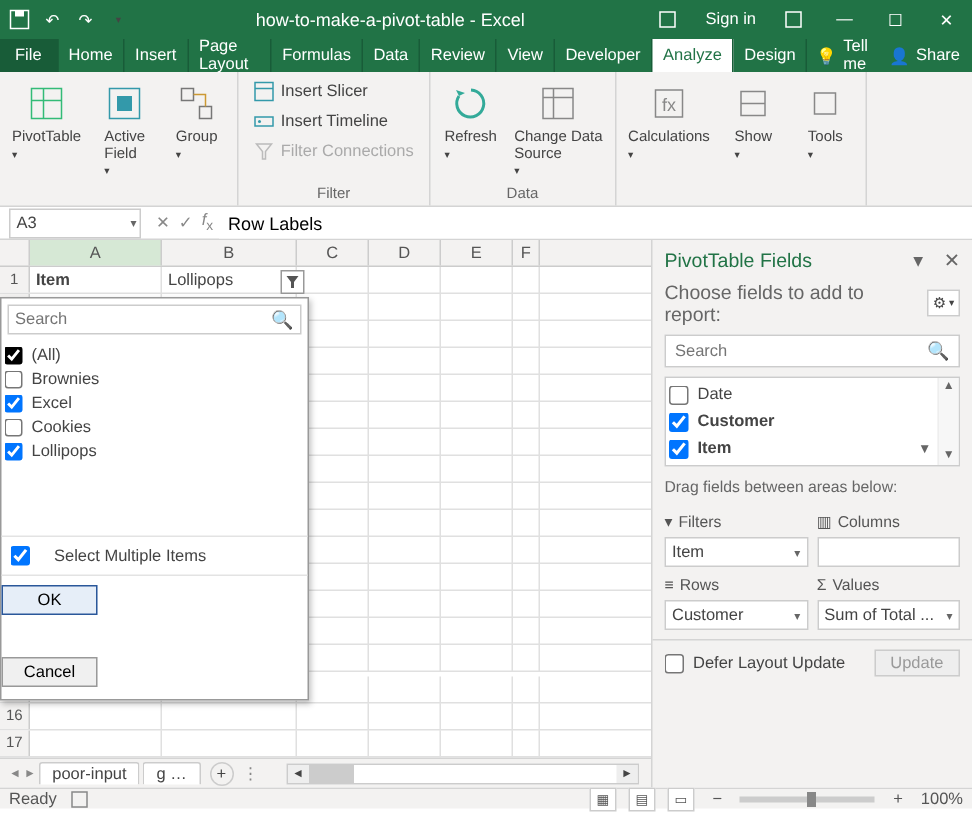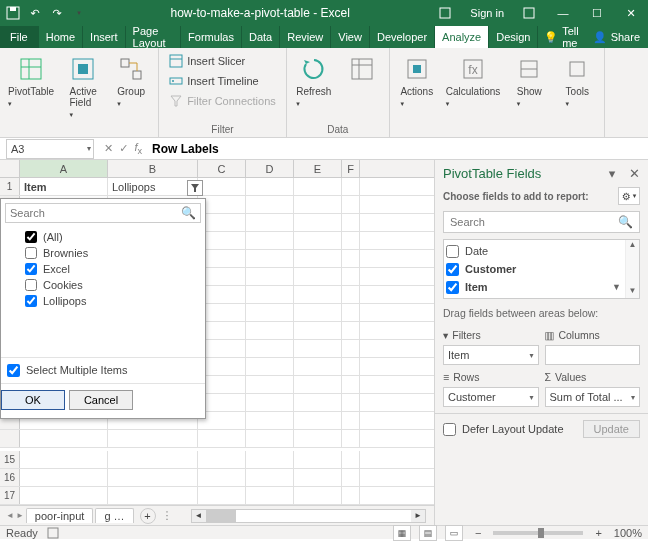--- a/index.html
+++ b/index.html
@@ -34,21 +34,21 @@
   .dropcaret { font-size: 7px; color: #444; }
   .smallbtn { display:flex; align-items:center; gap:4px; height: 18px; padding: 0 4px; }
   .smallbtn .sic { width:14px; height:14px; }
   .smallbtn.disabled { color: #aaa; }
 
   
   .formulabar { height: 22px; border-bottom: 1px solid #d4d4d4; display:flex; align-items:center; background: #fff; }
   .namebox { width: 88px; height: 20px; border: 1px solid #ccc; margin: 1px 6px; display:flex; align-items:center; padding: 0 4px; position:relative; }
   .namebox .dd { position:absolute; right:2px; font-size:8px; color:#666; }
   .fbbtns { display:flex; align-items:center; gap:6px; color:#888; padding:0 4px; }
-  .formula-input { flex:1; border:none; outline:none; height:20px; padding:0 6px; font-size:12px;font-weight:bold; }
+  .formula-input { flex:1; border:none; outline:none; height:20px; padding:0 6px; font-size:12px; }
 
   
   .main { display:flex; height: 365px; position: relative; }
   .sheet { flex:1; position: relative; overflow:hidden; }
 
   .colheads { display:flex; height:18px; background:#f3f2f1; border-bottom:1px solid #ccc; }
   .rowhead-spacer { width:20px; border-right:1px solid #ccc; }
   .ch { border-right:1px solid #ccc; text-align:center; font-size:11px; line-height:18px; color:#555; }
   .ch.a { width:88px; background:#d6e8d5; }
   .ch.b { width:90px; }
@@ -60,25 +60,25 @@
   .cell { border-right:1px solid #e0e0e0; height:18px; line-height:18px; padding:0 4px; font-size:11px; overflow:hidden; }
   .cA { width:88px; } .cB { width:90px; } .cC { width:48px; } .cD { width:48px; } .cE { width:48px; } .cF { width:18px; }
   .cell.bold { font-weight: bold; }
   .filterbtn { position:absolute; left: 187px; top: 20px; width:16px; height:16px; border:1px solid #999; background:#fff; display:flex; align-items:center; justify-content:center; font-size:9px; }
 
   
   .filter-popup { position:absolute; left: 0px; top: 38px; width: 206px; background: #fff; border:1px solid #999; box-shadow: 1px 2px 4px rgba(0,0,0,0.25); z-index: 10; }
   .fp-search { margin:4px; border:1px solid #ccc; height:20px; display:flex; align-items:center; padding:0 4px; position:relative; }
   .fp-search input { border:none; outline:none; flex:1; font-size:11px; }
   .fp-search .mag { color:#2a6496; font-size:12px; }
-  .fp-list { padding: 2px 6px 6px 24px; height: 130px; overflow:auto; }
+  .fp-list { padding: 2px 6px 6px 2px; height: 130px; overflow:auto; }
   .fp-item { display:flex; align-items:center; gap:6px; height:16px; }
   .fp-item input { width:12px; height:12px; }
   .fp-smi { border-top:1px solid #e3e3e3; padding:6px 6px; }
-  .fp-btns { display:flex; gap:4px; padding: 6px 0 8px 0; border-top:1px solid #e3e3e3; }
+  .fp-btns { display:flex; gap:28px; padding: 6px 0 8px 0; border-top:1px solid #e3e3e3;flex-direction:column; }
   .fp-btns button { width:64px; height:20px; font-size:11px; border:1px solid #999; background:#f0f0f0; }
   .fp-btns button.primary { border:1px solid #2a579a; background:#e6eef8; }
 
   .bottomrows { position:absolute; left:0; right:0; bottom: 20px; }
 
   
   .sheet-foot { position:absolute; bottom:0; left:0; right:0; height:20px; display:flex; align-items:center; border-top:1px solid #d4d4d4; background:#f3f2f1; }
   .sheet-foot .tabs { display:flex; align-items:center; gap:2px; padding:0 6px; }
   .stab { border:1px solid #ccc; border-bottom:none; padding:1px 8px; background:#fff; font-size:11px; border-radius:2px 2px 0 0; }
   .addsheet { width:16px; height:16px; border:1px solid #ccc; border-radius:8px; text-align:center; line-height:14px; font-size:11px; margin-left:4px; }
@@ -87,21 +87,21 @@
   .hscroll .al { left:0; } .hscroll .ar { right:0; }
   .hscroll .thumb { position:absolute; left:14px; top:0; width:30px; height:12px; background:#ccc; }
 
   
   .pane { width: 214px; border-left: 1px solid #d4d4d4; background:#f3f2f1; display:flex; flex-direction:column; }
   .pane-head { display:flex; align-items:flex-start; padding: 6px 8px; }
   .pane-head .title { font-size: 13px; color:#217346; flex:1; }
   .pane-head .opts { width:14px; text-align:center; color:#666; font-size:13px; }
   .pane-head .close { margin-left:10px; color:#666; font-size:13px; }
   .pane-sub { display:flex; align-items:center; padding: 0 8px 4px 8px; }
-  .pane-sub .txt { flex:1; font-size:10px; color:#666;font-weight:bold; }
+  .pane-sub .txt { flex:1; font-size:13px; color:#666; }
   .pane-sub .gear { width:22px; height:18px; border:1px solid #ccc; background:#fff; display:flex; align-items:center; justify-content:center; font-size:10px; margin-left:6px; }
   .pane-search { margin:2px 8px 6px 8px; border:1px solid #ccc; background:#fff; height:22px; display:flex; align-items:center; padding:0 6px; }
   .pane-search input { border:none; outline:none; flex:1; font-size:11px; background:transparent; }
   .pane-search .mag { color:#2a6496; font-size:12px; }
   .field-list { margin: 0 8px; background:#fff; border:1px solid #ccc; padding:2px; position:relative; }
   .field-list .fl-row { display:flex; align-items:center; height:18px; gap:6px; font-size:11px; }
   .field-list .fl-row.bold { font-weight:bold; }
   .field-list .scroll { position:absolute; right:0; top:0; width:14px; height:100%; border-left:1px solid #eee; background:#f7f7f7; }
   .field-list .scroll .sa { height:12px; text-align:center; font-size:8px; color:#666; }
   .field-list .filtic { margin-left:auto; margin-right:16px; font-size:9px; color:#666; }
@@ -260,35 +260,28 @@
         <div class="lbl"><span>Refresh</span><br><span class="dropcaret">▾</span></div>
       </div>
       <div class="bigbtn">
         <div class="bic">
             <svg width="26" height="26">
               <rect x="3" y="3" width="20" height="20" fill="none" stroke="#888"></rect>
               <line x1="3" y1="9" x2="23" y2="9" stroke="#888"></line>
               <line x1="10" y1="3" x2="10" y2="23" stroke="#888"></line>
             </svg>
           </div>
+        <div class="lbl"><span style="white-space:pre">Change Data
+Source</span><br><span class="dropcaret">▾</span></div>
       </div>
     </div>
     <div class="gname">Data</div>
   </div>
   <div class="rgroup">
     <div class="btns">
-      <div class="bigbtn">
-        <div class="bic">
-            <svg width="24" height="24">
-              <rect x="3" y="3" width="18" height="18" fill="none" stroke="#888"></rect>
-              <rect x="8" y="8" width="8" height="8" fill="#39a"></rect>
-            </svg>
-          </div>
-        <div class="lbl"><span>Actions</span><br><span class="dropcaret">▾</span></div>
-      </div>
       <div class="bigbtn">
         <div class="bic">
             <svg width="24" height="24">
               <rect x="3" y="3" width="18" height="18" fill="none" stroke="#888"></rect>
               <text x="12" y="17" font-size="12" text-anchor="middle" fill="#888">fx</text>
             </svg>
           </div>
         <div class="lbl"><span>Calculations</span><br><span class="dropcaret">▾</span></div>
       </div>
       <div class="bigbtn">
@@ -502,21 +495,21 @@
         <div class="fp-item">
             <input type="checkbox" style="">
             <span>Cookies</span>
           </div>
         <div class="fp-item">
             <input type="checkbox" checked="" style="">
             <span>Lollipops</span>
           </div>
       </div>
       <div class="fp-smi">
-        <label style="display:flex;align-items:flex-start;gap:6px;">
+        <label style="display:flex;align-items:center;gap:16px;">
             <input type="checkbox" checked="" style="">
             <span>Select Multiple Items</span>
           </label>
       </div>
       <div class="fp-btns">
         <button class="primary">OK</button>
         <button>Cancel</button>
       </div>
     </div>
 

